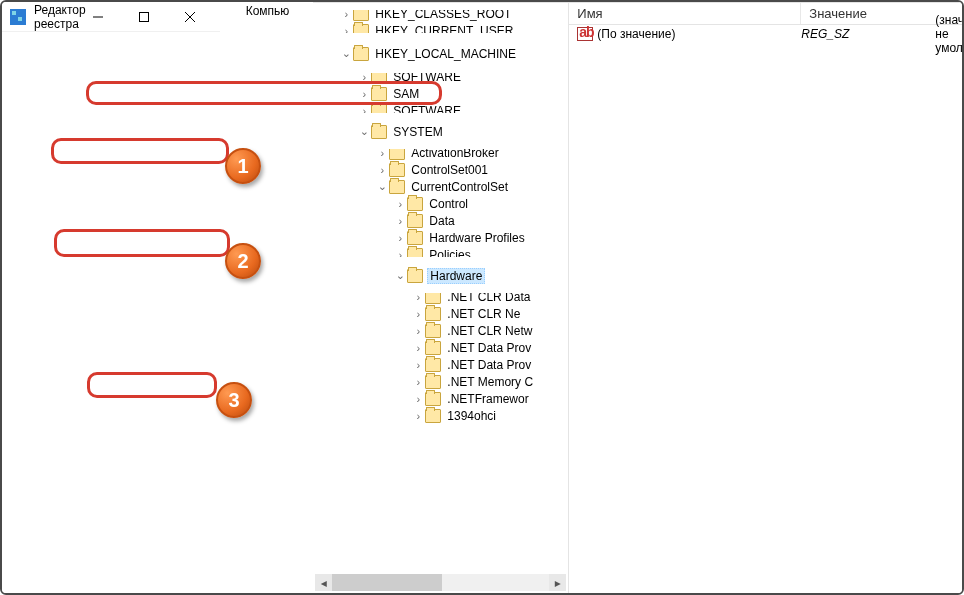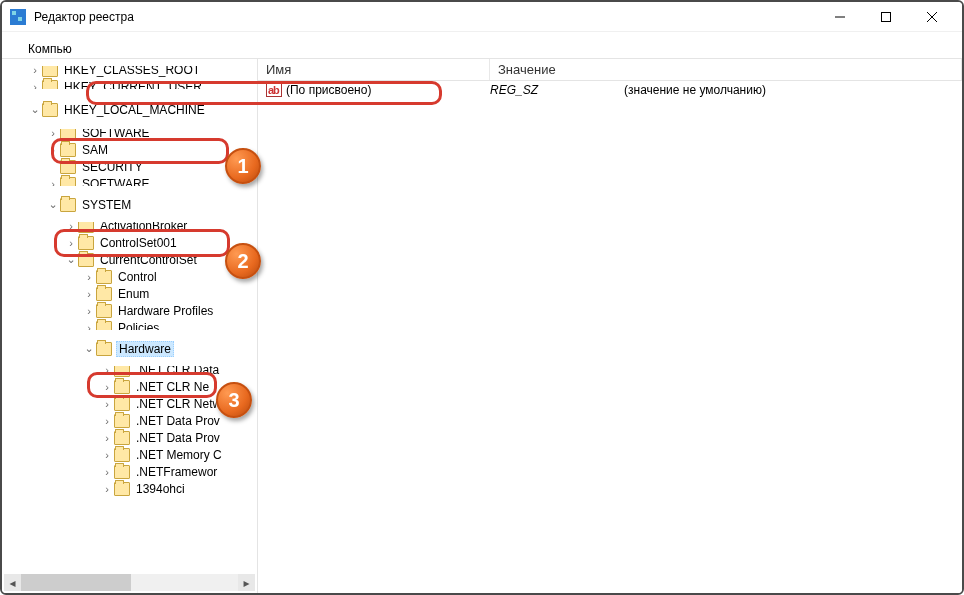--- a/index.html
+++ b/index.html
@@ -13,21 +13,20 @@
     position: relative;
     border: 2px solid #4a4a4a;
     border-radius: 6px;
     overflow: hidden;
   }
   .window {
     background: #fff;
     width: 100%;
     height: 100%;
     display: flex;
-    flex-direction: column;
   }
   .titlebar {
     height: 30px;
     display: flex;
     align-items: center;
     padding: 0 8px;
     border-bottom: 1px solid #f0f0f0;
   }
   .titlebar .app-icon {
     width: 16px;
@@ -60,21 +59,21 @@
     align-items: center;
     padding: 0 4px;
     gap: 4px;
     border-bottom: 1px solid #e8e8e8;
   }
   .menubar .menu-item { padding: 2px 8px; }
   .menubar .menu-item:first-letter { text-decoration: underline; }
   .addrbar {
     height: 26px;
     display: flex;
-    align-items: flex-end;
+    align-items: flex-start;
     padding: 2px 24px;
     gap: 6px;
   }
   .addr-label { margin-left: 2px;}
   .addr-input {
     flex: 1;
     border: 1px solid #bcbcbc;
     height: 20px;
     padding: 1px 4px;
     font: inherit;
@@ -163,21 +162,21 @@
     width: 16px; height: 14px;
     margin: 0 4px 0 8px;
     position: relative;
   }
   .val-icon .sheet {
     position:absolute; inset:0;
     background:#fff; border:1px solid #a33;
   }
   .val-icon .ab {
     position:absolute; left:2px; bottom:1px;
-    font-size:11px; font-weight:bold; color:#c33;
+    font-size:14px; font-weight:bold; color:#c33;
     letter-spacing:-1px;
   }
   .list-row .c1 { width: 224px; display:flex; align-items:center;}
   .list-row .c2 { width: 134px; padding-left:8px;font-style:italic;}
   .list-row .c3 { flex:1; padding-left:8px;}
 
   .hscroll {
     position: absolute;
     left: 2px; right: 2px; bottom: 2px;
     height: 17px;
@@ -270,25 +269,20 @@
         <div class="node i2 clipped-top">
             <span class="exp">›</span>
             <span class="folder"></span>
             <span class="label">SOFTWARE</span>
           </div>
         <div class="node i2">
             <span class="exp">›</span>
             <span class="folder"></span>
             <span class="label">SAM</span>
           </div>
-        <div class="node i2">
-            <span class="exp none">›</span>
-            <span class="folder"></span>
-            <span class="label">SECURITY</span>
-          </div>
         <div class="node i2 clipped-bot">
             <span class="exp">›</span>
             <span class="folder"></span>
             <span class="label">SOFTWARE</span>
           </div>
         <div style="height:4px"></div>
         <div class="node i2">
             <span class="exp">⌄</span>
             <span class="folder"></span>
             <span class="label">SYSTEM</span>
@@ -310,21 +304,21 @@
             <span class="label">CurrentControlSet</span>
           </div>
         <div class="node i4">
             <span class="exp">›</span>
             <span class="folder"></span>
             <span class="label">Control</span>
           </div>
         <div class="node i4">
             <span class="exp">›</span>
             <span class="folder"></span>
-            <span class="label">Enum</span>
+            <span class="label">Data</span>
           </div>
         <div class="node i4">
             <span class="exp">›</span>
             <span class="folder"></span>
             <span class="label">Hardware Profiles</span>
           </div>
         <div class="node i4 clipped-bot">
             <span class="exp">›</span>
             <span class="folder"></span>
             <span class="label">Policies</span>
@@ -391,21 +385,21 @@
       <div class="list-header">
         <div class="col col-name">Имя</div>
         <div class="col col-value">Значение</div>
       </div>
       <div class="list-row">
         <div class="c1">
           <span class="val-icon">
               <span class="sheet"></span>
               <span class="ab">ab</span>
             </span>
-          <span>(По присвоено)</span>
+          <span>(По значение)</span>
         </div>
         <div class="c2">REG_SZ</div>
         <div class="c3">(значение не умолчанию)</div>
       </div>
     </div>
 
   </div>
 </div>
 
 <div class="hl" style="left:84px; top:79px; width:356px; height:24px;"></div>

